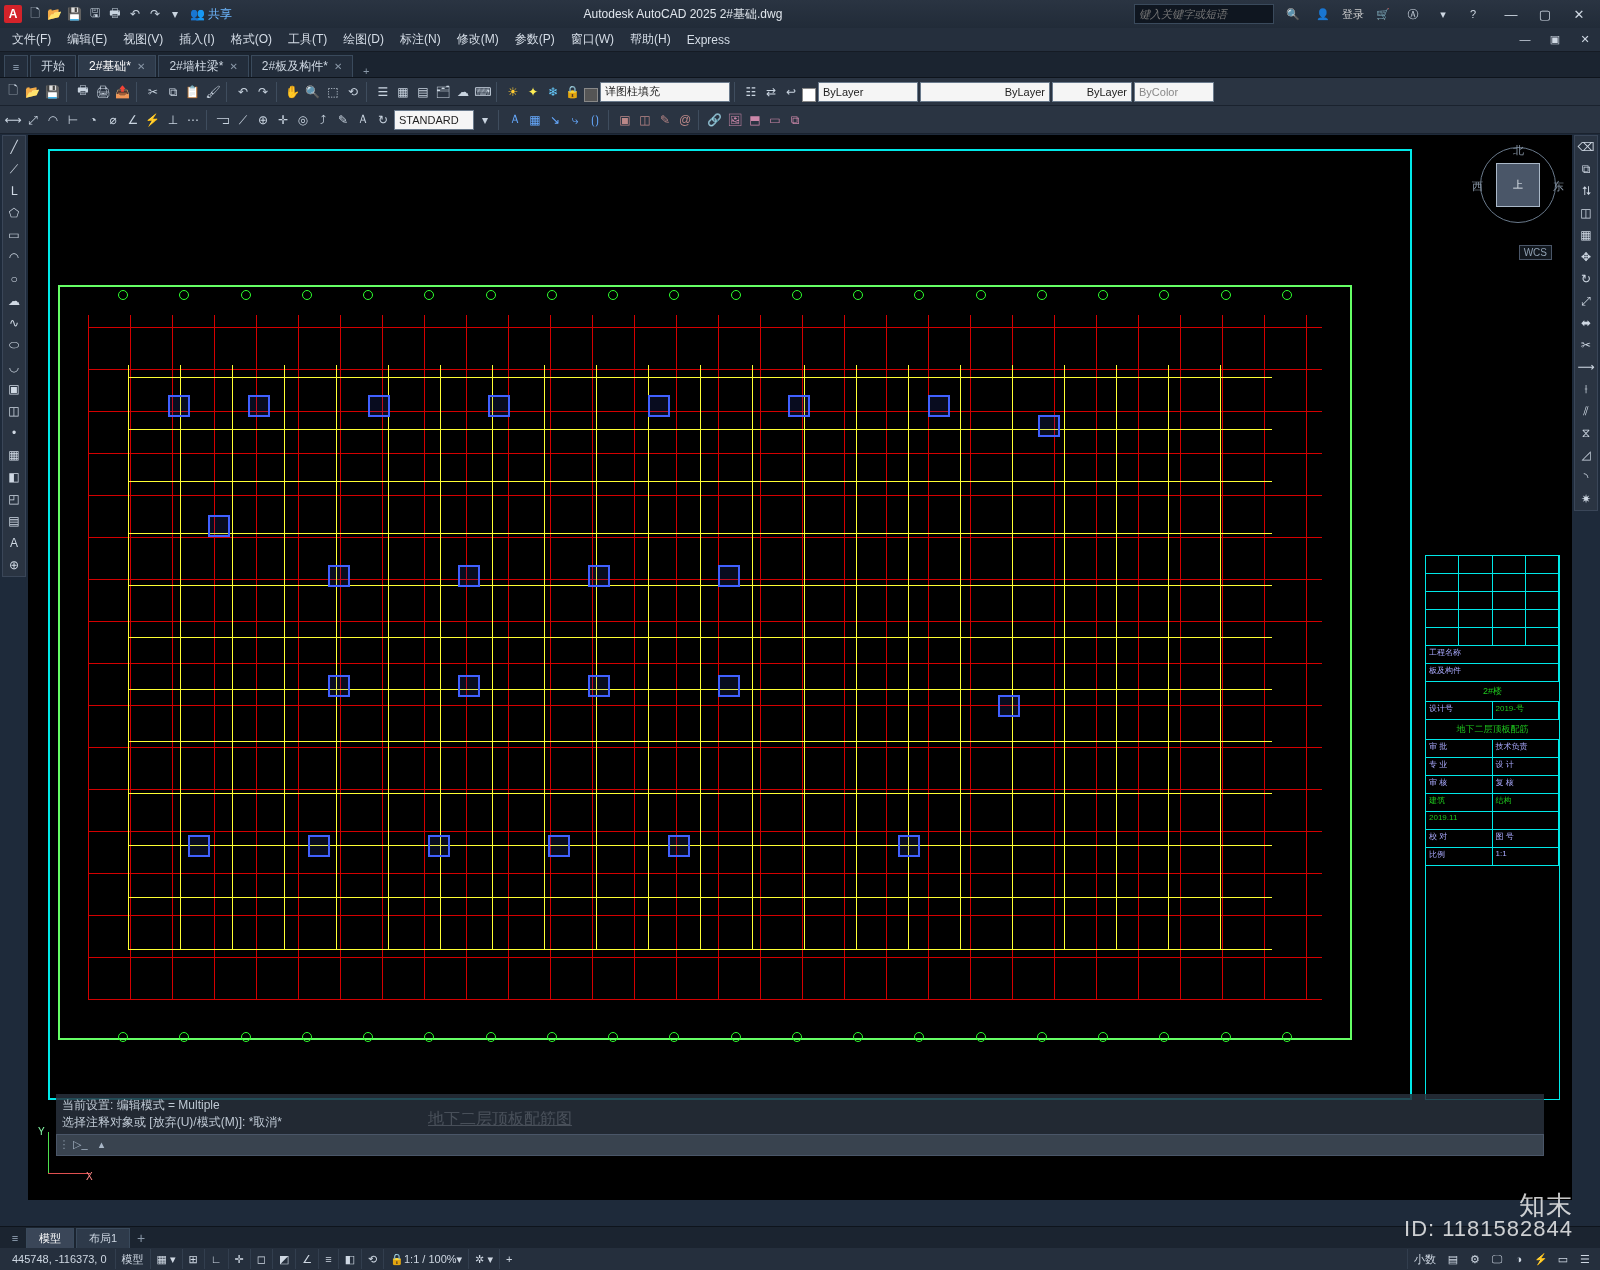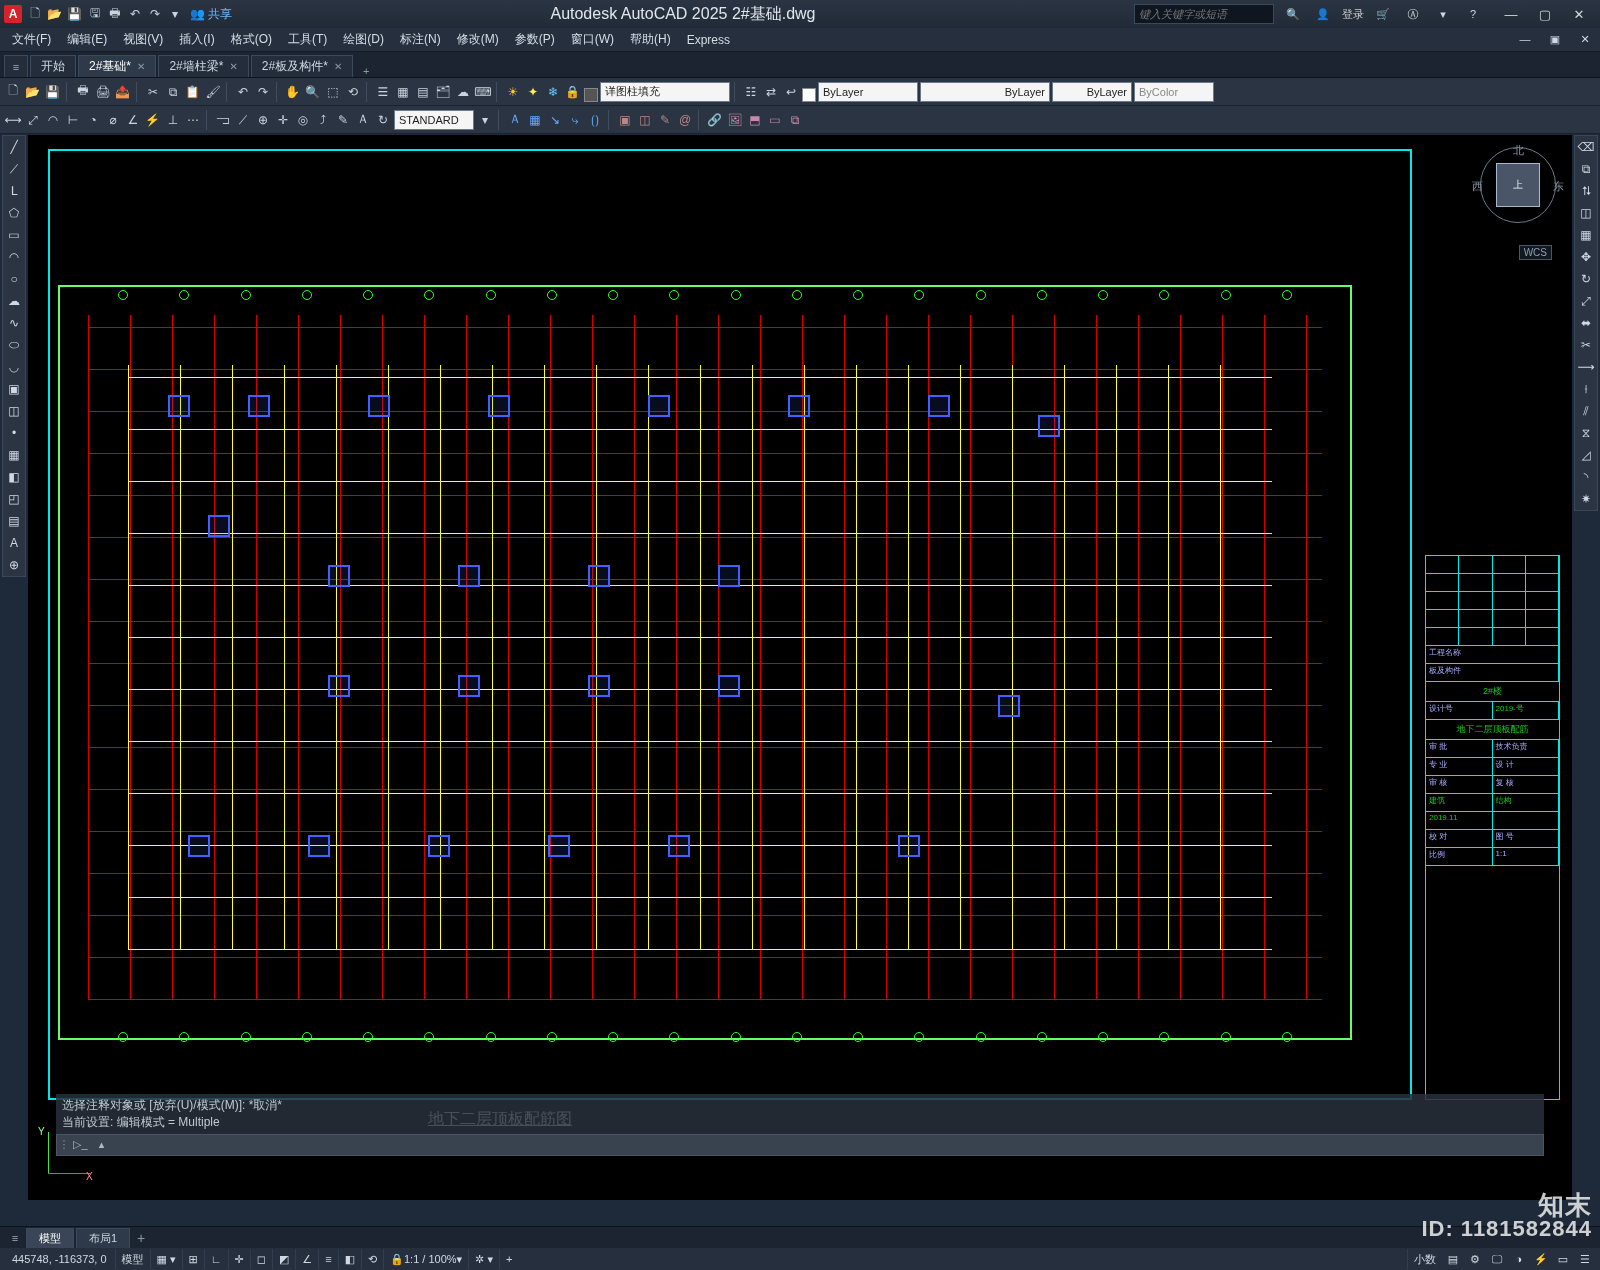--- a/index.html
+++ b/index.html
@@ -4,21 +4,21 @@
 <style>
 * { margin: 0; padding: 0; box-sizing: border-box; font-family: "Microsoft YaHei", Arial, sans-serif; }
 body { width: 1600px; height: 1270px; background: #1e2a3a; color: #ccc; overflow: hidden; font-size: 11px; }
 
 
 .titlebar { height: 28px; background: linear-gradient(#2a3442,#212b38); display: flex; align-items: center; padding: 0 4px; }
 .titlebar .app-logo { width: 18px; height: 18px; background: #d4232a; color: #fff; font-weight: bold; display: flex; align-items: center; justify-content: center; border-radius: 2px; font-size: 12px; margin-right: 4px;}
 .titlebar .qat { display: flex; gap: 2px; }
 .titlebar .qat .ico, .tb-ico { width: 18px; height: 18px; display:flex; align-items:center; justify-content:center; color:#c9d4e0; font-size:12px; }
 .titlebar .share { margin-left:6px; color:#6db7ff; font-size:12px; display:flex; align-items:center; gap:3px;}
-.titlebar .title { flex:1; text-align:center; color:#e0e6ed; font-size:16px; }
+.titlebar .title { flex:1; text-align:center; color:#e0e6ed; font-size:12px; }
 .titlebar .search { width: 140px; height:20px; background:#0f1620; border:1px solid #3a4a5c; color:#6a7a8c; font-size:11px; padding:0 4px; font-style:italic;}
 .titlebar .right { display:flex; align-items:center; gap:8px; margin-left:8px;}
 .titlebar .right .ico { width:22px; text-align:center; color:#cfd8e3;}
 .win-controls { display:flex; margin-left:10px;}
 .win-controls div { width:34px; height:24px; display:flex; align-items:center; justify-content:center; color:#cfd8e3; font-size:13px;}
 
 
 .menubar { height: 24px; background:#252f3d; display:flex; align-items:center; padding-left:4px; gap:0; border-bottom:1px solid #151b24;}
 .menubar .menu-item { padding: 3px 8px; color:#d5dde7; font-size:12px; }
 .menubar .right { margin-left:auto; display:flex;}
@@ -109,21 +109,21 @@
 .layout-tabs .add { width:18px; text-align:center; color:#8a98a8; font-size:14px;}
 
 
 .statusbar { position:absolute; left:0; right:0; bottom:0; height:22px; background:#252f3d; display:flex; align-items:center; color:#cfd8e3; font-size:11px; padding:0 4px;}
 .statusbar .coords { padding:0 8px;}
 .statusbar .sb-btn { padding:0 6px; height:20px; display:flex; align-items:center; border-left:1px solid #323e4e;}
 .statusbar .spacer { flex:1;}
 .statusbar .sb-ico { width:22px; text-align:center;}
 
 
-.watermark { position:absolute; right:8px; bottom:30px; font-size:26px; color:rgba(255,255,255,.78); font-weight:700; letter-spacing:1px; text-align:right; line-height:1;}
+.watermark { position:absolute; right:27px; bottom:30px; font-size:26px; color:rgba(255,255,255,.78); font-weight:400; letter-spacing:1px; text-align:right; line-height:1;}
 .watermark .id { font-size:22px;}
 
 
 .g { font-family: "Segoe UI Symbol","Arial Unicode MS",sans-serif;}
 </style>
 </head>
 <body>
 
 <div class="titlebar">
   <div class="app-logo">A</div>
@@ -497,22 +497,22 @@
 
   <div class="ucs">
     <div class="y"></div>
     <div class="x"></div>
     <div class="yl">Y</div>
     <div class="xl">X</div>
   </div>
 
   <div class="cmd-area">
     <div class="cmd-history">
+      <div>当前设置: 编辑模式 = Multiple</div>
       <div>选择注释对象或 [放弃(U)/模式(M)]: *取消*</div>
-      <div>当前设置: 编辑模式 = Multiple</div>
     </div>
     <div class="cmd-line">
       <div class="grip g">⋮</div>
       <span class="g" style="padding:0 2px;color:#aab8c8">▷_</span>
       <div class="arrow g">▴</div>
     </div>
   </div>
 </div>
 
 <div class="layout-tabs">

